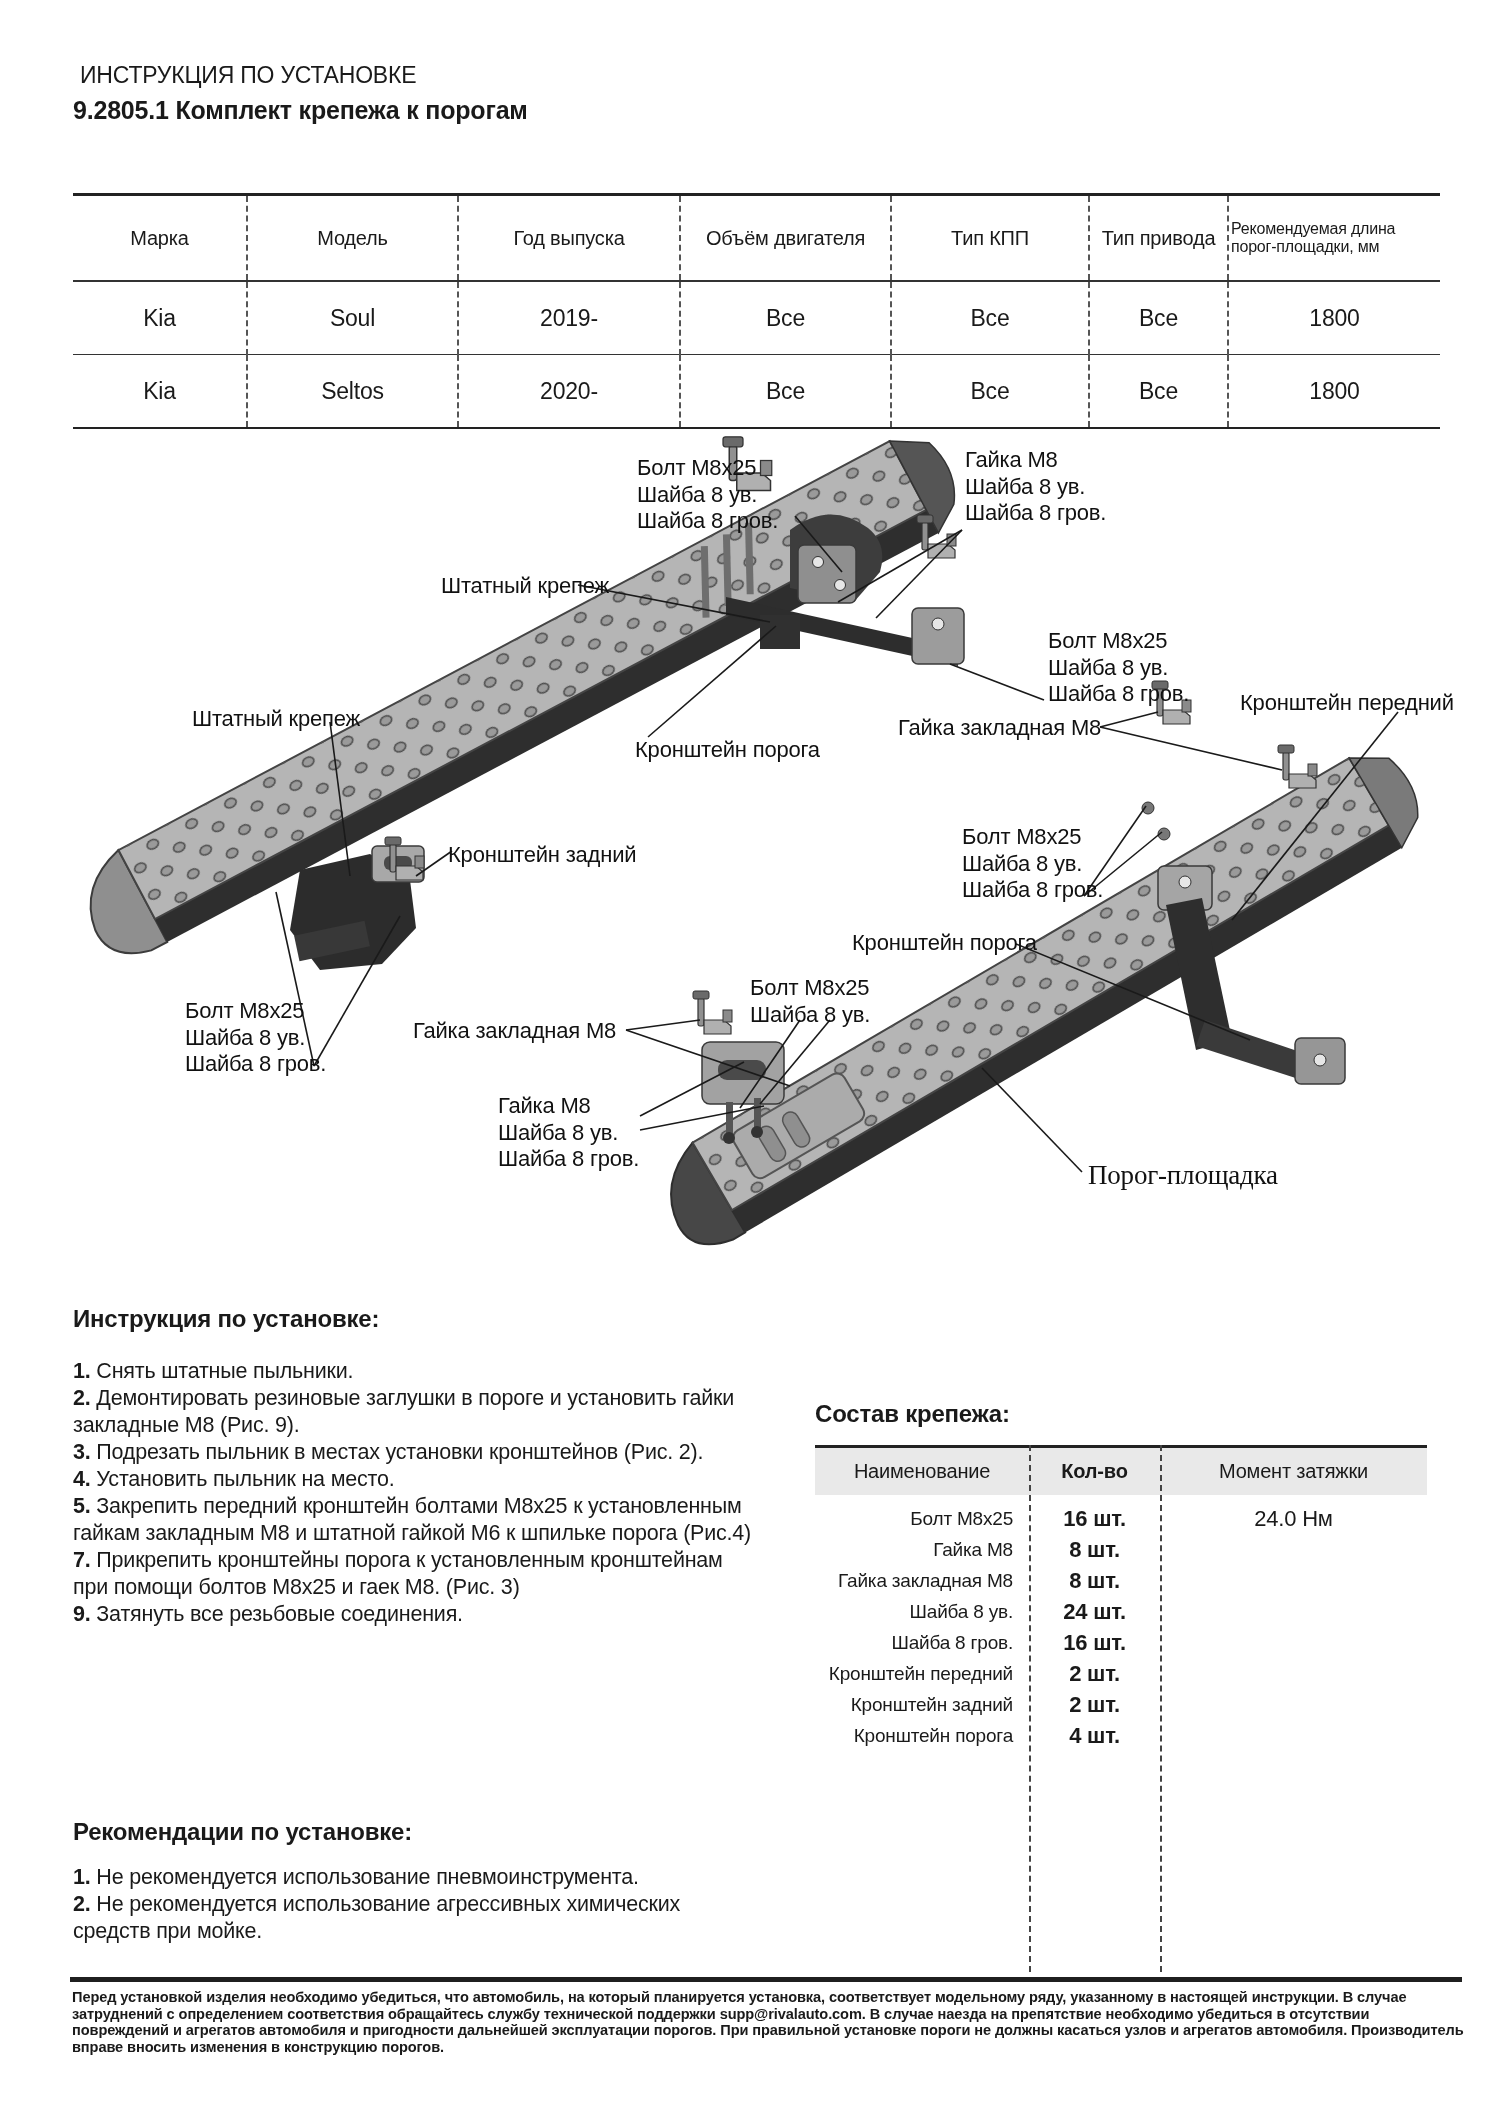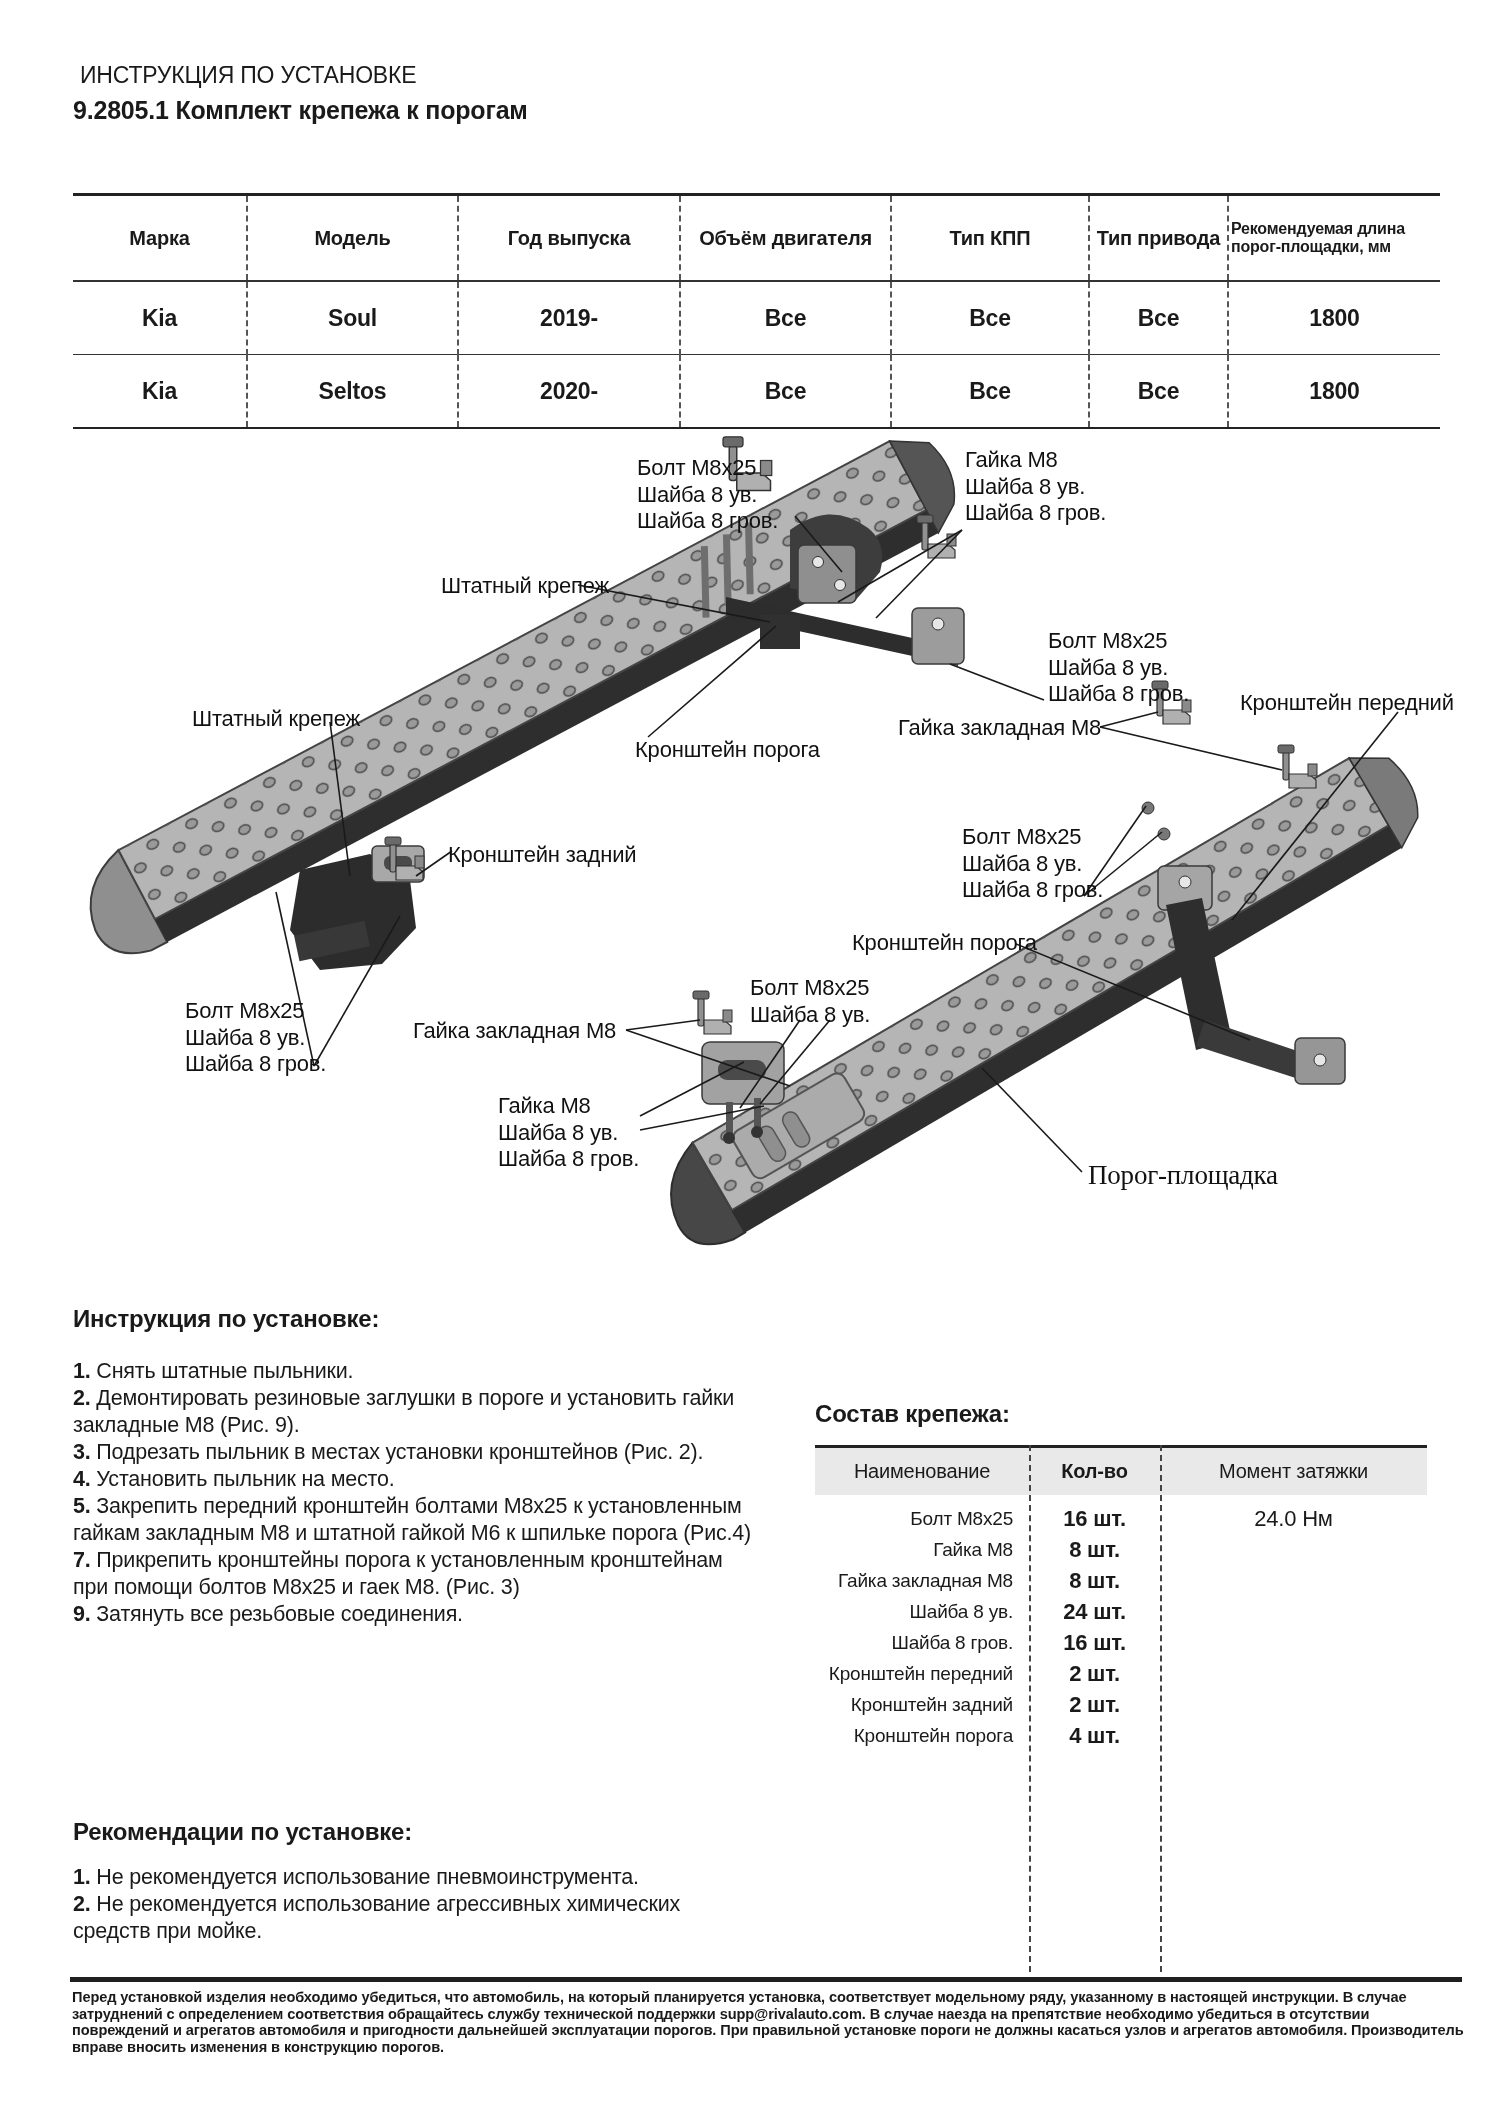--- a/index.html
+++ b/index.html
@@ -9,21 +9,21 @@
     letter-spacing:-0.2px;overflow:hidden;
   }
   .abs{position:absolute;}
   
   .h1{left:56px;top:62px;font-size:23px;font-weight:400;margin-left:24px;}
   .h2{left:73px;top:96px;font-size:25px;font-weight:700;}
   
   table.vt{left:73px;top:193px;border-collapse:collapse;table-layout:fixed;position:absolute;
     border-top:3px solid #222;border-bottom:2px solid #222;}
   table.vt th,table.vt td{
-    font-weight:700;text-align:center;vertical-align:middle;padding:0 6px;
+    font-weight:400;text-align:center;vertical-align:middle;padding:0 6px;
     border-left:2px dashed #555;
     margin-top:21px;
   }
   table.vt th{font-size:20px;height:84px;border-bottom:2px solid #333;}
   table.vt td{font-size:23px;height:72px;}
   table.vt tr.r1 td{border-bottom:1.5px solid #333;}
   table.vt th:first-child,table.vt td:first-child{border-left:none;}
   table.vt th.small{font-size:16px;text-align:left;padding:0 2px;}
   
   svg.diag{position:absolute;left:0;top:430px;}

